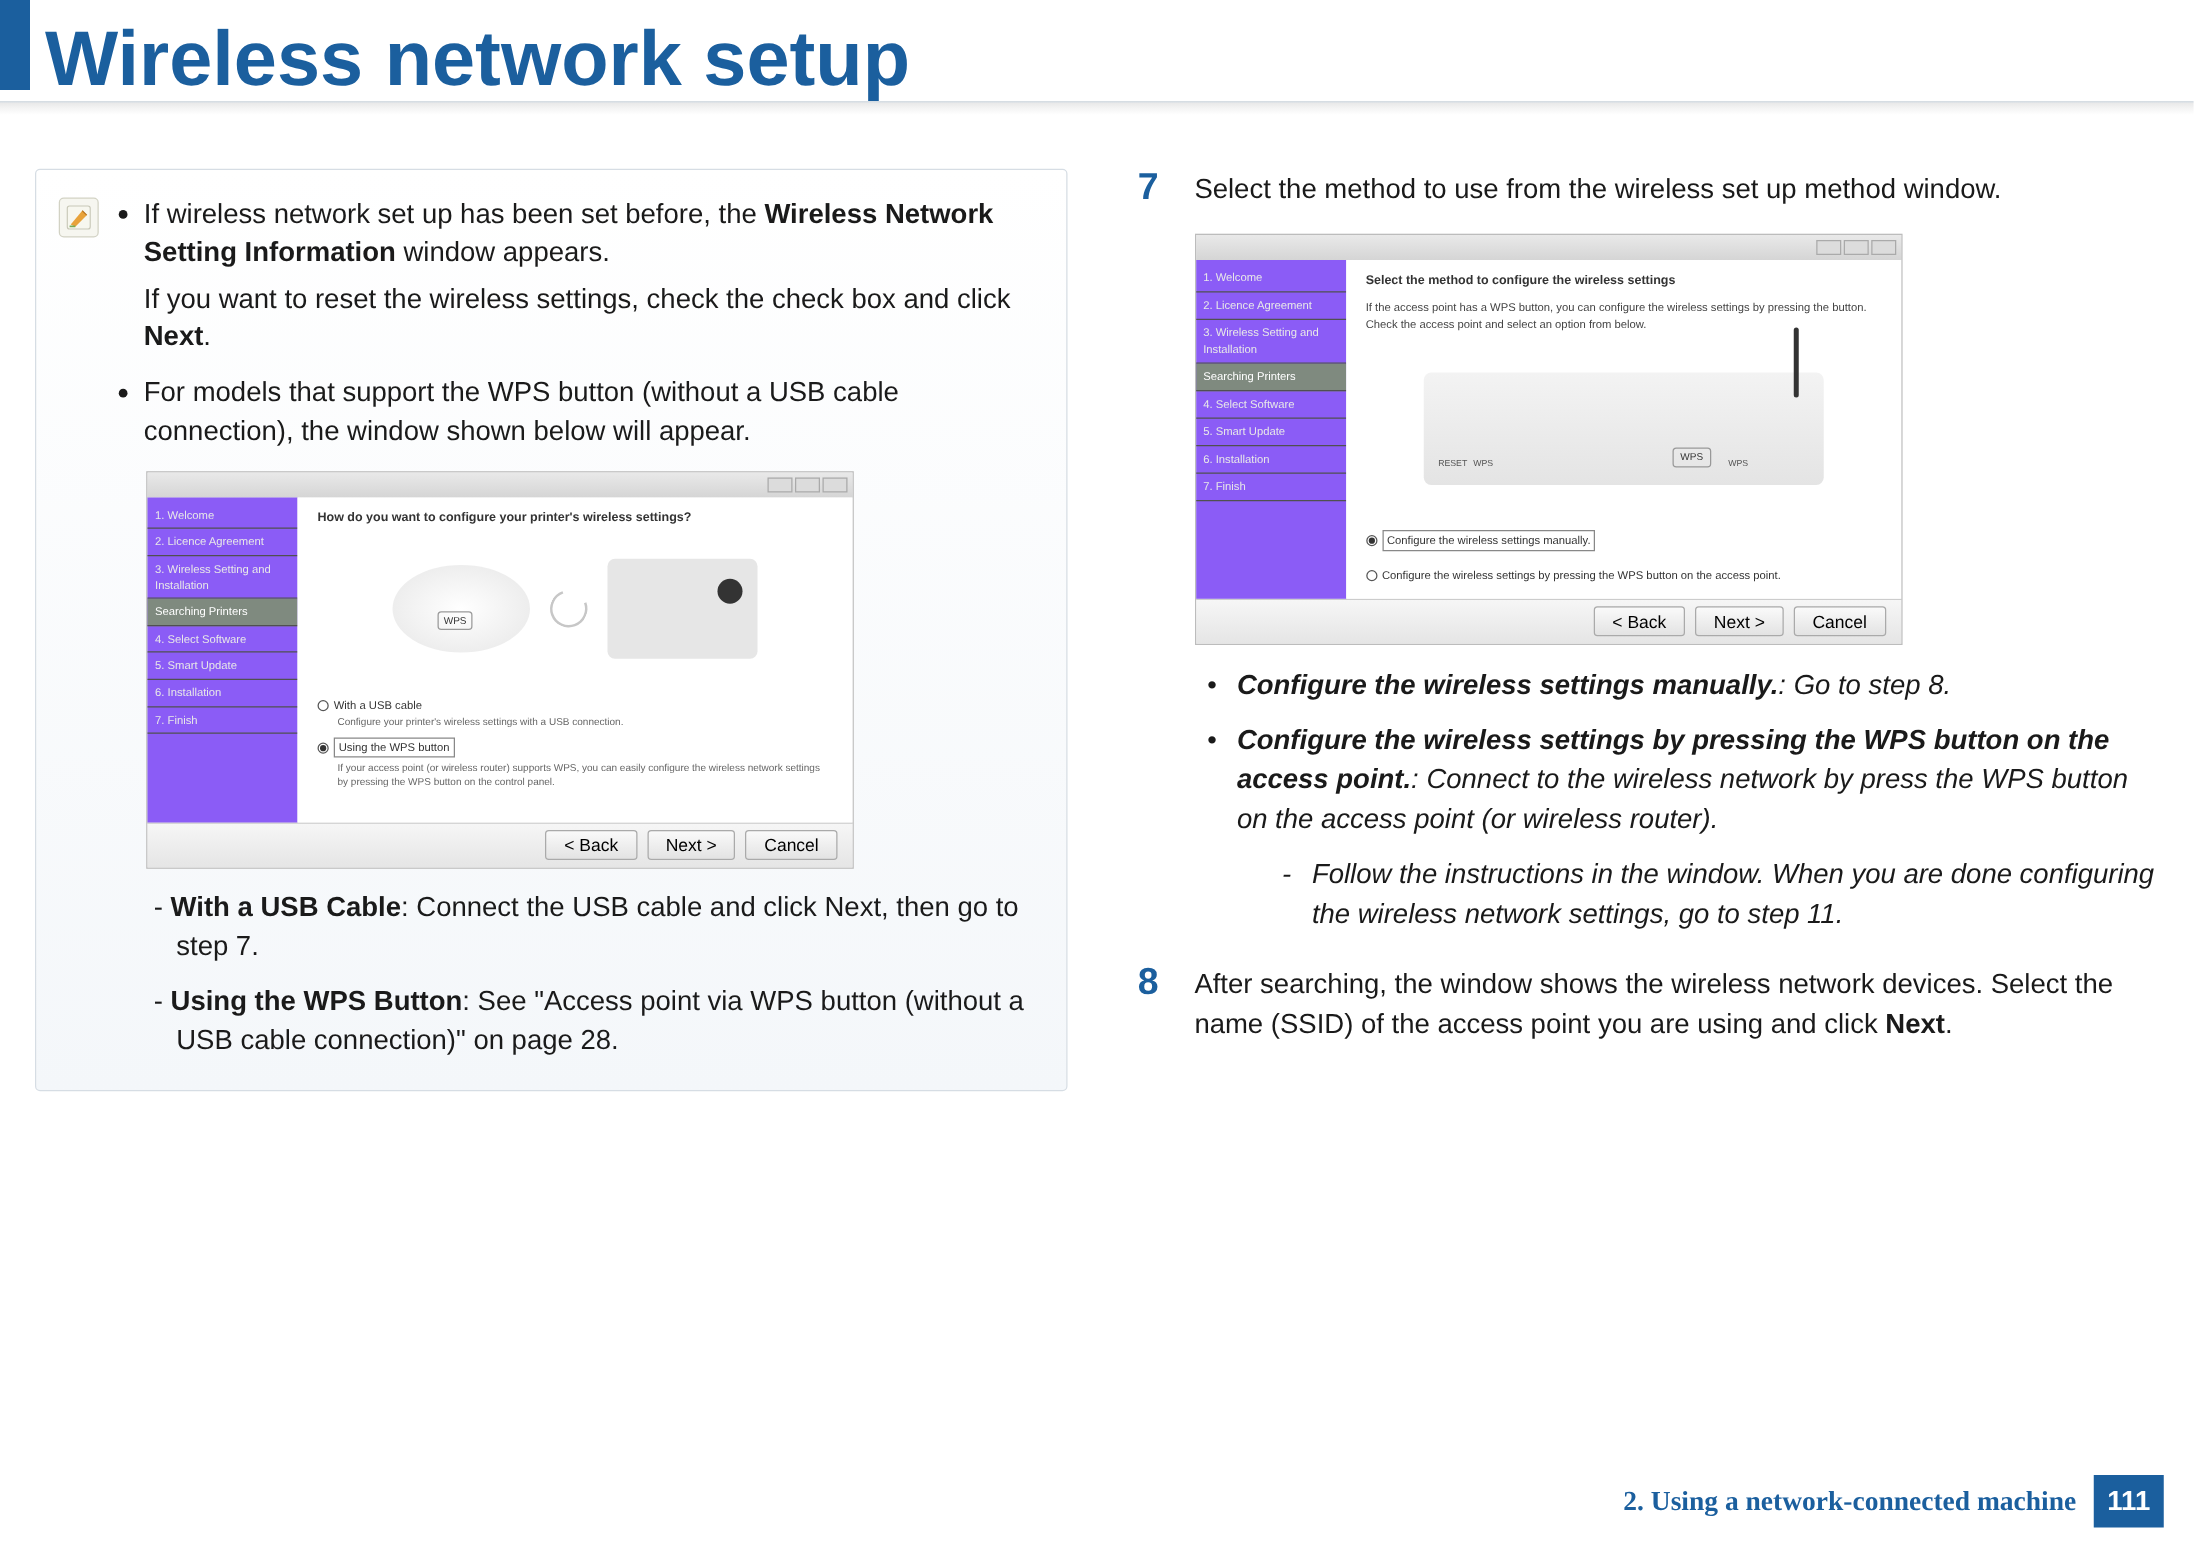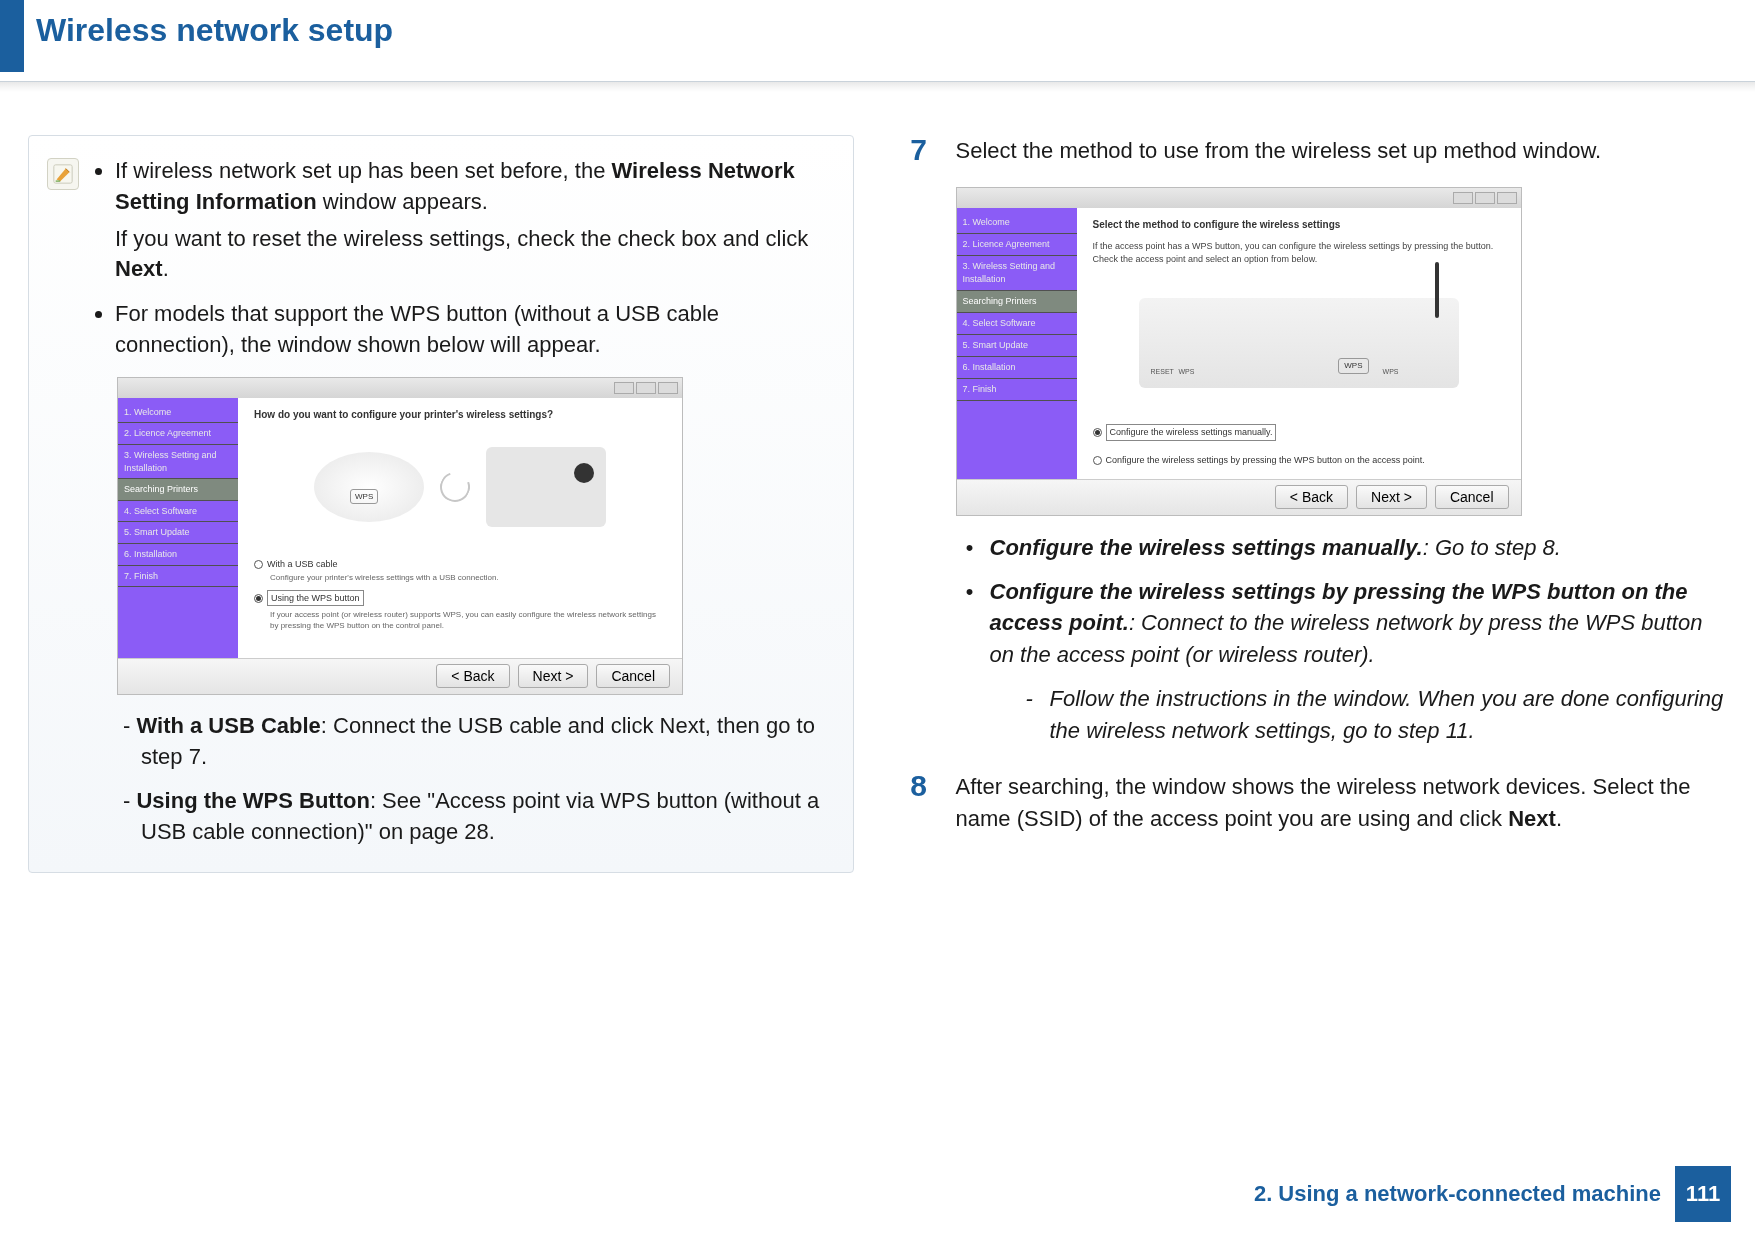--- a/index.html
+++ b/index.html
@@ -1,21 +1,21 @@
 <!DOCTYPE html>
 <html><head>
 <meta charset="utf-8">
 <style>
 * { margin: 0; padding: 0; box-sizing: border-box; }
 body { font-family: "Segoe UI", Arial, sans-serif; background: #fff; width: 1755px; height: 1240px; position: relative; color: #1a1a1a; }
 
 
 .header { position: relative; height: 95px; }
 .header-tab { position: absolute; left: 0; top: 0; width: 24px; height: 72px; background: #1b5f9e; }
-.page-title { font-size: 32px; font-weight: 700; color: #1b5f9e; padding: 12px 0 0 36px; font-family: "Myriad Pro", "Segoe UI", Arial, sans-serif; }
+.page-title { font-size: 62px; font-weight: 700; color: #1b5f9e; padding: 12px 0 0 36px; font-family: "Myriad Pro", "Segoe UI", Arial, sans-serif; }
 .header-rule { position: absolute; left: 0; right: 0; top: 82px; height: 10px; background: linear-gradient(to bottom, #e8e8e8 0%, #f5f5f5 50%, #fff 100%); }
 .header-rule::before { content: ""; position: absolute; left: 0; top: -1px; right: 0; height: 1px; background: #c9d2da; }
 
 
 .content { display: flex; gap: 48px; padding: 40px 28px 0 28px; }
 .col { width: 840px; }
 
 
 .note-block { border: 1px solid #d6dde4; border-radius: 4px; padding: 18px 18px 24px 18px; background: linear-gradient(to bottom, #ffffff 0%, #f4f7fa 100%); }
 .note-row { display: flex; align-items: flex-start; gap: 14px; }
@@ -62,22 +62,22 @@
 .step-body { flex: 1; font-size: 22px; line-height: 1.45; }
 .step-body ul { list-style: none; margin-top: 12px; font-style: italic; }
 .step-body ul > li { position: relative; padding-left: 34px; margin-top: 12px; }
 .step-body ul > li::before { content: "•"; position: absolute; left: 10px; }
 .step-body .dash-list { list-style: none; margin-top: 10px; }
 .step-body .dash-list li { padding-left: 60px; }
 .step-body .dash-list li::before { content: "-"; left: 36px; }
 
 
 .page-footer { position: absolute; bottom: 18px; right: 24px; display: flex; align-items: center; }
-.footer-chapter { font-size: 22px; font-weight: 700; color: #1b5f9e; padding-right: 14px; font-family: Liberation Sans, sans-serif; }
-.footer-pagenum { width: 56px; height: 56px; background: #1b5f9e; color: #fff; font-size: 22px; font-weight: 700; display: flex; align-items: center; justify-content: center; font-family: "Myriad Pro","Segoe UI",Arial,sans-serif; }
+.footer-chapter { font-size: 22px; font-weight: 700; color: #1b5f9e; padding-right: 14px; font-family: Liberation Serif, serif; }
+.footer-pagenum { width: 56px; height: 42px; background: #1b5f9e; color: #fff; font-size: 22px; font-weight: 700; display: flex; align-items: center; justify-content: center; font-family: "Myriad Pro","Segoe UI",Arial,sans-serif; }
 </style>
 </head>
 <body>
 
 <div class="header">
   <div class="header-tab"></div>
   <div class="page-title">Wireless network setup</div>
   <div class="header-rule"></div>
 </div>
 

